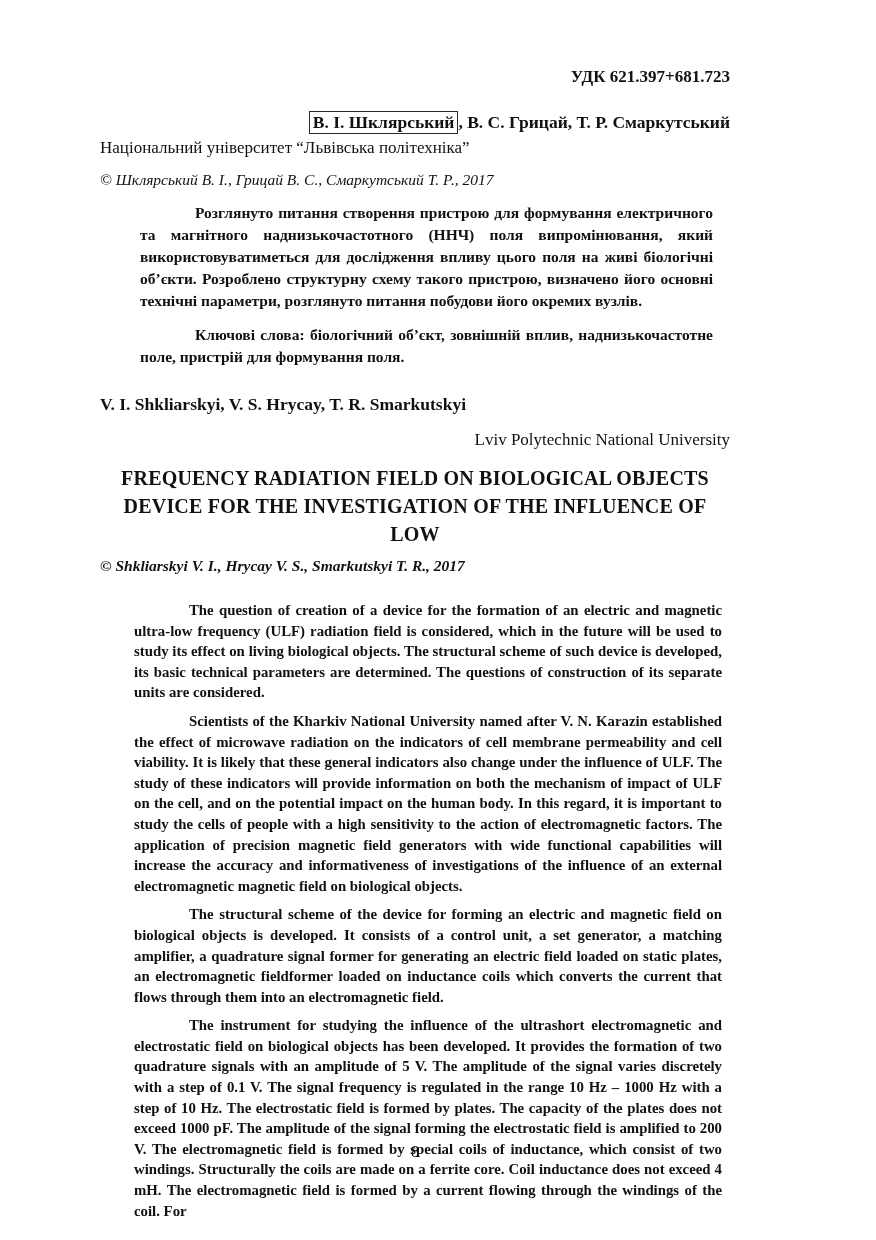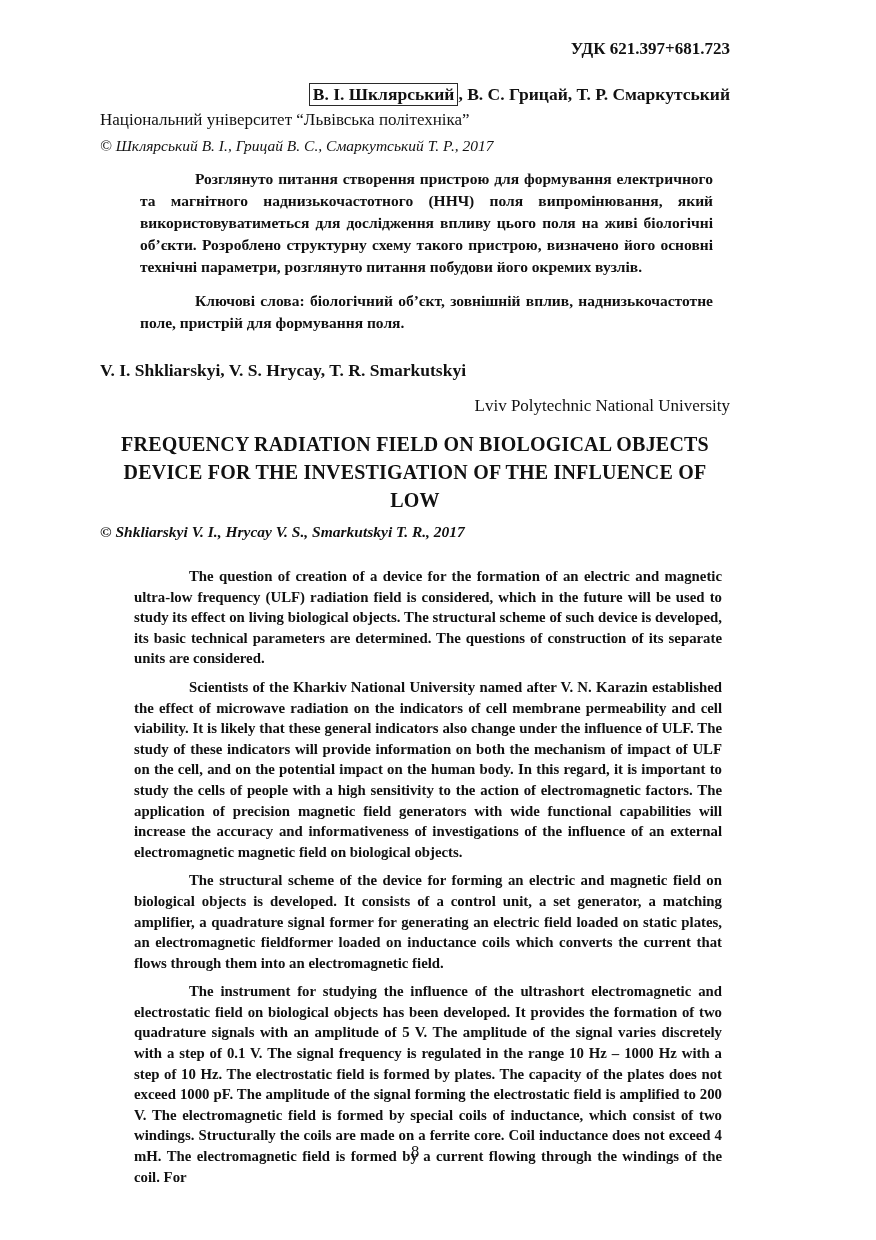--- a/index.html
+++ b/index.html
@@ -4,21 +4,21 @@
 <style>
   html, body { margin: 0; padding: 0; background: #ffffff; }
   .page {
     position: relative;
     width: 804px;
     height: 1240px;
     box-sizing: border-box;
     background: #ffffff;
     color: #111111;
     font-family: "Liberation Serif", "DejaVu Serif", serif;
-    padding: 38px 74px 0 100px;
+    padding: 66px 74px 0 100px;
     overflow: hidden;
   }
   .udc {
     text-align: right;
     font-weight: bold;
     font-size: 17px;
     line-height: 22px;
   }
   .authors-ua {
     text-align: right;
@@ -45,21 +45,21 @@
     font-size: 20px;
     line-height: 28px;
     margin-top: 12px;
     letter-spacing: 0.2px;
   }
   .title-en { margin-top: 12px; }
   .copyright {
     font-style: italic;
     font-size: 15.5px;
     line-height: 20px;
-    margin-top: 4px;
+    margin-top: 10px;
   }
   .annot-ua {
     font-weight: bold;
     text-align: justify;
     font-size: 15.5px;
     line-height: 22px;
     margin: 12px 5px 0 28px;
   }
   .annot-ua p { margin: 12px; text-indent: 55px; }
   .authors-en {

